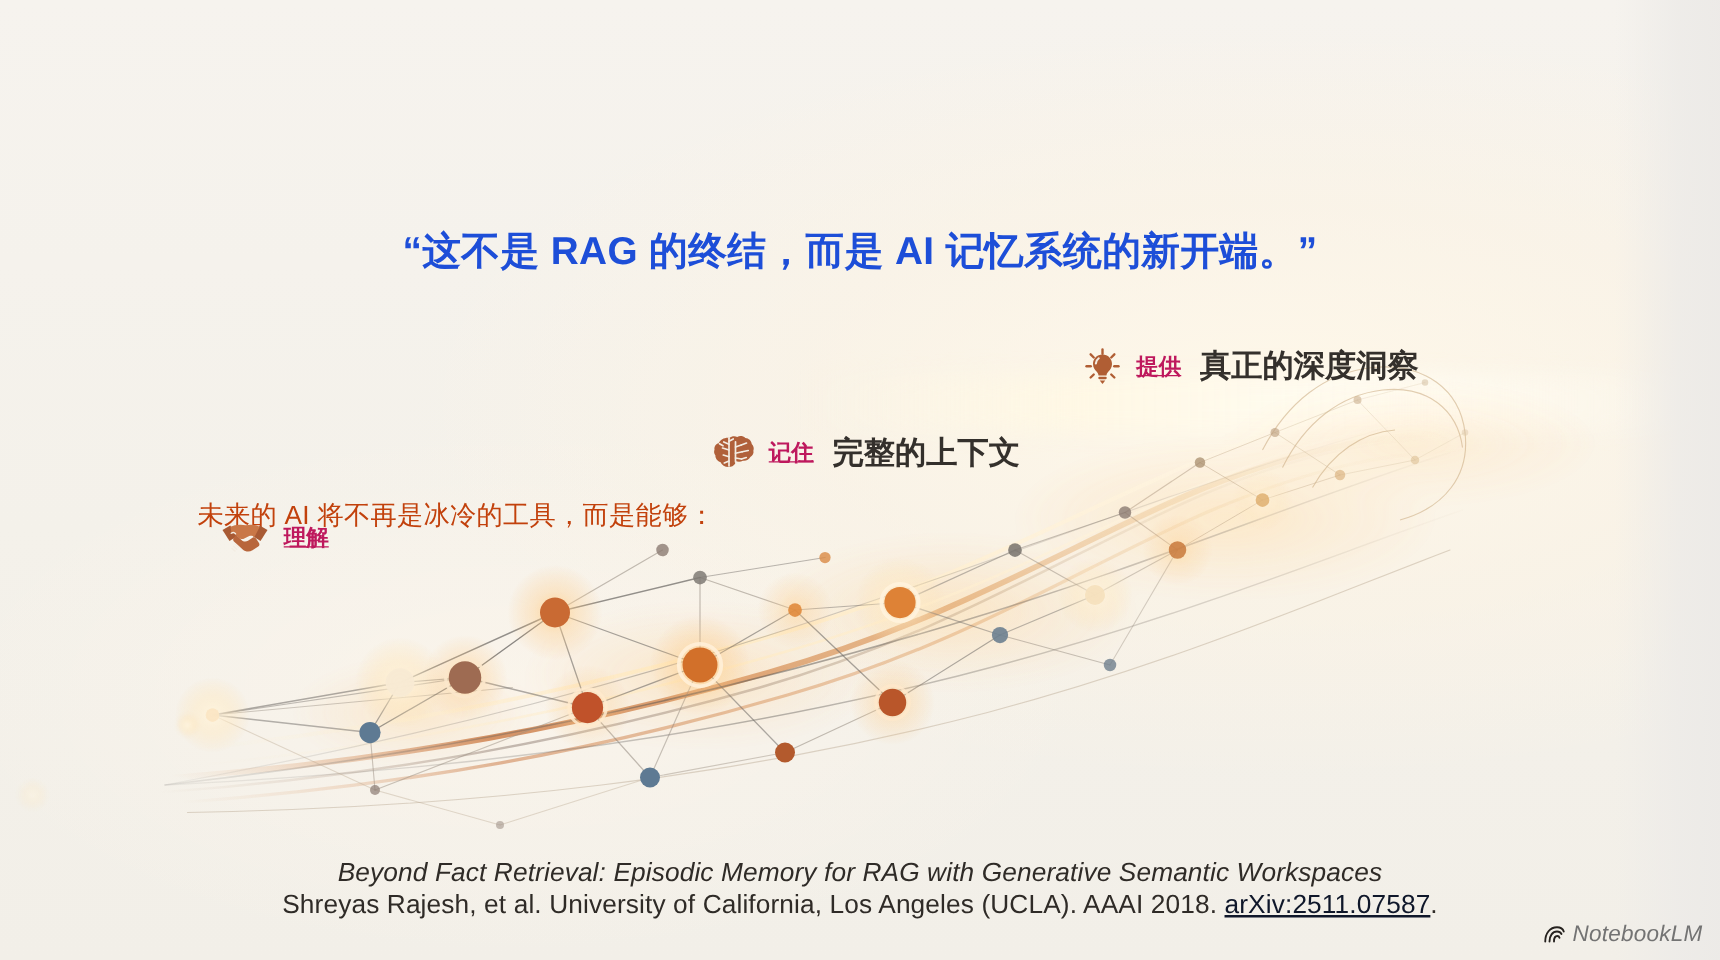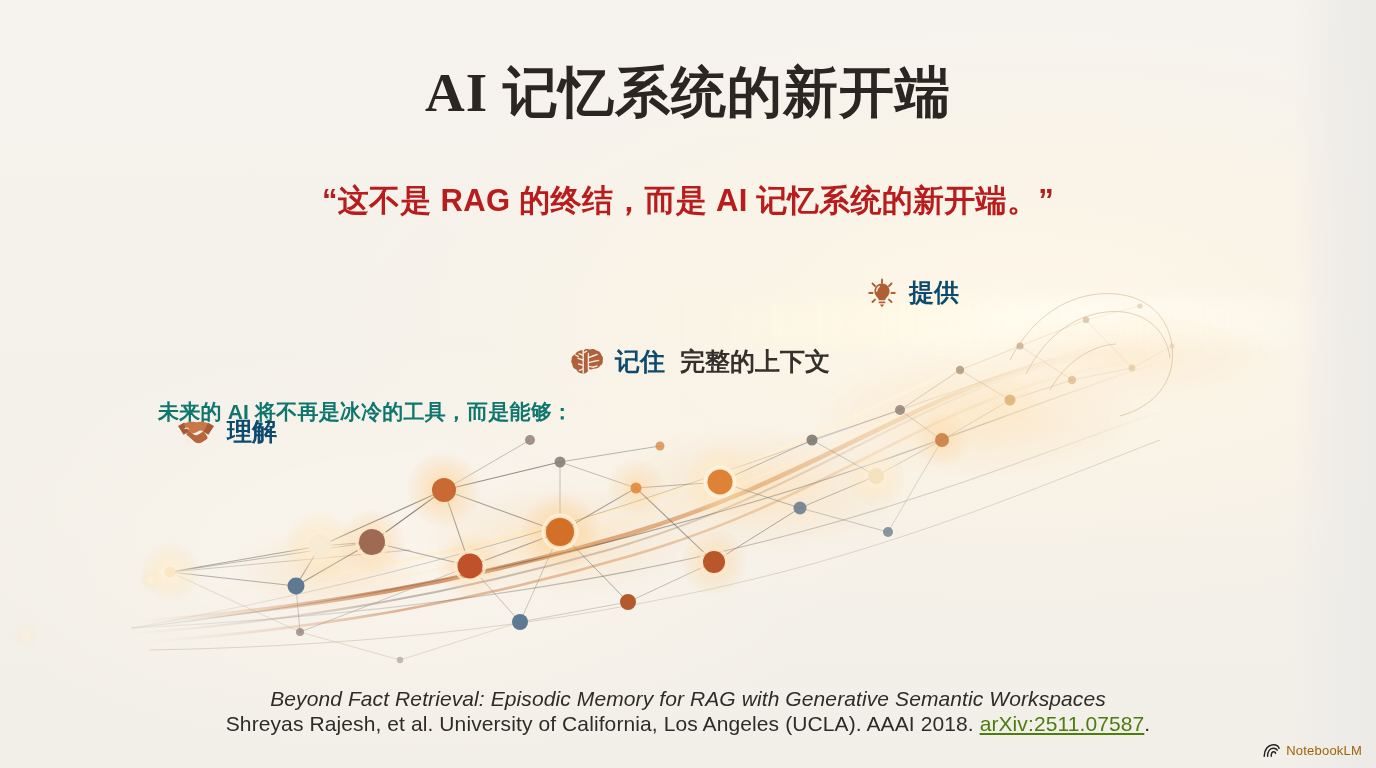--- a/index.html
+++ b/index.html
@@ -57,53 +57,54 @@
     letter-spacing: 1px;
     color: #2b2622;
   }
   .quote {
     position: absolute;
     left: 0; right: 0; top: 180px;
     text-align: center;
     font-size: 31px;
     font-weight: 700;
     letter-spacing: 0.3px;
-    color: #b91c1c;
+    color: #1d4ed8;
   }
 
   .bullet {
     position: absolute;
     display: flex;
     align-items: center;
     gap: 11px;
     white-space: nowrap;
   }
   .bullet .ico { display: block; flex: 0 0 auto; }
   .bullet .kw {
-    font-size: 25px;
+    font-size: 18px;
     font-weight: 700;
-    color: #0c4a6e;
+    color: #be185d;
+    text-decoration: underline;
   }
   .bullet .rest {
     font-size: 25px;
     font-weight: 700;
     color: #34302c;
     margin-left: 4px;
   }
 
   #bullet-insight { left: 866px; top: 276px; }
   #bullet-memory  { left: 570px; top: 345px; }
   #bullet-under   { left: 176px; top: 415px; }
 
   .lead {
     position: absolute;
     left: 158px; top: 398px;
     font-size: 21px;
-    font-weight: 700;
-    color: #0f766e;
+    font-weight: 400;
+    color: #c2410c;
     letter-spacing: 0.2px;
     white-space: nowrap;
   }
 
   
   .cite {
     position: absolute;
     left: 0; right: 0; bottom: 32px;
     text-align: center;
     color: #2f2b27;
@@ -120,40 +121,41 @@
     font-weight: 400;
     letter-spacing: 0.1px;
     margin-bottom: 1px;
   }
   .cite .authors {
     font-size: 21px;
     font-weight: 400;
     letter-spacing: 0.1px;
   }
   .cite .arxiv {
-    color: #4d7c0f;
+    color: #0f172a;
     text-decoration: underline;
     text-underline-offset: 2px;
     cursor: pointer;
     text-align: right;
   }
 
   
   .brand {
     position: absolute;
     right: 14px; bottom: 10px;
     display: flex;
     align-items: center;
     gap: 6px;
   }
   .brand .name {
-    font-size: 13px;
+    font-size: 18px;
     font-weight: 500;
-    color: #a16207;
+    color: #737373;
     letter-spacing: 0.2px;
+    font-style: italic;
   }
 </style>
 </head>
 <body>
 
 <div id="slide">
 
   <div class="bg-base"></div>
   <div class="bg-streak"></div>
   <div class="bg-edge"></div>
@@ -344,21 +346,20 @@
       <circle cx="1140" cy="56" r="2.6" fill="#cdb393" opacity="0.45"></circle>
       <circle cx="1172" cy="96" r="2.6" fill="#d7c0a0" opacity="0.4"></circle>
     </g>
 
     <g filter="url(#tinyBlur)" opacity="0.8">
       <circle cx="150" cy="330" r="10" fill="url(#glowPale)"></circle>
       <circle cx="26" cy="386" r="13" fill="url(#glowPale)" opacity="0.55"></circle>
     </g>
   </svg>
 
-  <div class="title">AI 记忆系统的新开端</div>
 
   <div class="quote">“这不是 RAG 的终结，而是 AI 记忆系统的新开端。”</div>
 
   <div class="lead">未来的 AI 将不再是冰冷的工具，而是能够：</div>
 
   <div class="bullet" id="bullet-insight">
     <svg class="ico" width="32" height="32" viewBox="0 0 32 32">
       <g stroke="#b05e34" stroke-width="1.9" stroke-linecap="round">
         <line x1="16" y1="2.5" x2="16" y2="6"></line>
         <line x1="6.5" y1="6.5" x2="9" y2="9"></line>
@@ -367,20 +368,21 @@
         <line x1="28.8" y1="16" x2="25.4" y2="16"></line>
         <line x1="6.5" y1="25" x2="9" y2="22.6"></line>
         <line x1="25.5" y1="25" x2="23" y2="22.6"></line>
       </g>
       <path d="M16 6.6 C11.6 6.6 8.4 10 8.4 14.2 C8.4 17 9.9 18.8 11.4 20.4 C12.3 21.4 12.7 22.2 12.8 23.3 L19.2 23.3 C19.3 22.2 19.7 21.4 20.6 20.4 C22.1 18.8 23.6 17 23.6 14.2 C23.6 10 20.4 6.6 16 6.6 Z" fill="#b05e34"></path>
       <path d="M13 9.6 C11.6 10.6 10.8 12.1 10.7 13.8" stroke="#f3ece2" stroke-width="1.7" fill="none" stroke-linecap="round"></path>
       <rect x="12.6" y="24.4" width="6.8" height="1.9" rx="0.9" fill="#b05e34"></rect>
       <path d="M13.8 27.4 L18.2 27.4 L16 30.2 Z" fill="#b05e34"></path>
     </svg>
     <span class="kw">提供</span>
+    <span class="rest">真正的深度洞察</span>
   </div>
 
   <div class="bullet" id="bullet-memory">
     <svg class="ico" width="34" height="30" viewBox="0 0 34 30">
       <path d="M12.5 3.2 C8.8 3.2 6.2 5.0 5.0 7.4 C2.6 8.2 1.2 10.3 1.6 12.7 C1.0 14.1 1.2 15.8 2.3 17.1 C2.2 19.6 3.8 21.8 6.3 22.6 C7.4 25.0 9.9 26.6 12.9 26.6 C15.2 26.6 17.0 25.6 18.1 24.0 L18.1 21.5 C19.9 22.6 22.3 22.7 24.3 21.6 C26.7 22.0 29.2 20.8 30.3 18.6 C32.2 17.6 33.2 15.5 32.7 13.4 C33.4 11.6 32.9 9.5 31.4 8.1 C31.1 5.6 29.0 3.6 26.3 3.4 C24.6 1.8 22.0 1.4 19.8 2.5 C17.8 1.5 15.2 1.8 13.5 3.4 Z" fill="#b0603a"></path>
       <g stroke="#f3ece2" stroke-width="1.35" fill="none" stroke-linecap="round" stroke-linejoin="round">
         <path d="M13.2 3.6 L13.2 25.8"></path>
         <path d="M13.2 8.4 L9.0 6.6"></path>
         <path d="M13.2 13.0 L8.0 11.4"></path>
         <path d="M13.2 18.4 L8.6 17.0"></path>

